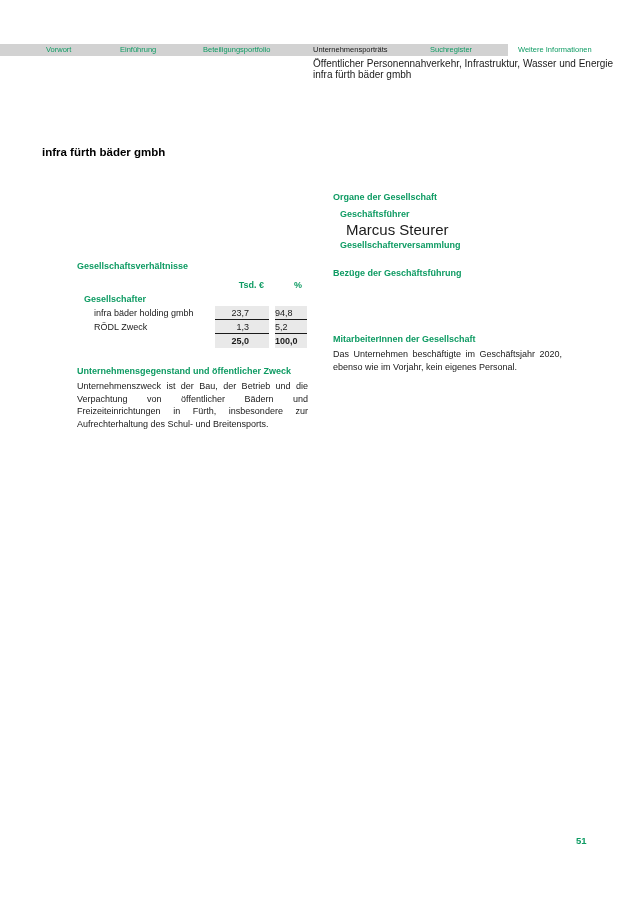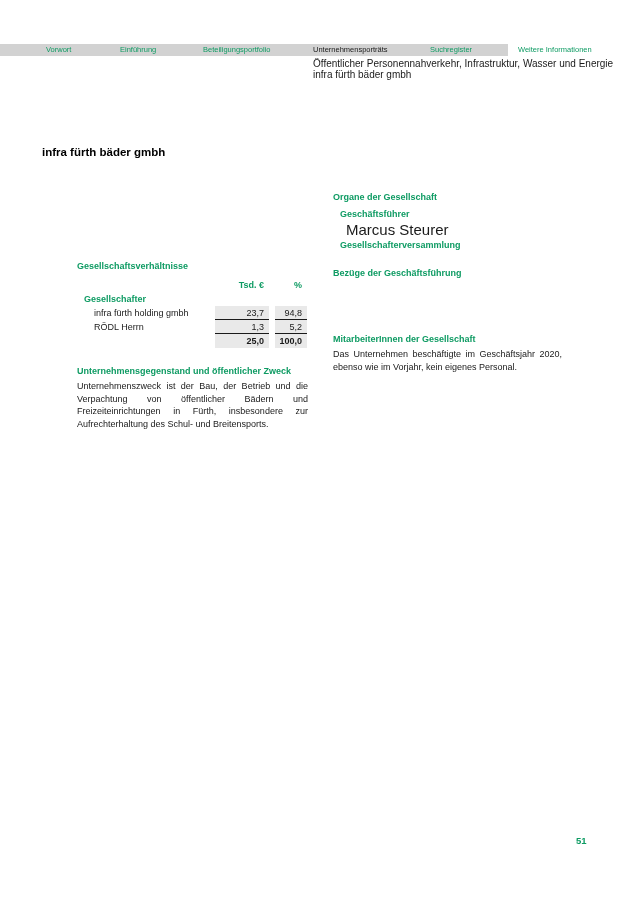--- a/index.html
+++ b/index.html
@@ -71,21 +71,21 @@
   
   .otable { position:absolute; left:77px; top:278px; width:223px;margin-left:7px; }
   .trow {
     display:grid; grid-template-columns:131px 54px 6px 32px;
     height:14px; align-items:center; font-size:9px;
   }
   .tlabel { padding-left:10px; white-space:nowrap; }
   .thead-cell { text-align:right; padding-right:5px; color:#0e9b63; font-weight:bold; }
   .group-label { color:#0e9b63; font-weight:bold; padding-left:0; }
   .cell-num {
-    text-align:right; padding-right:5px;
+    text-align:right; padding-right:20px;
     background:#e9e9e9; height:14px; line-height:14px; box-sizing:border-box;
   }
   .underline { border-bottom:1px solid #1a1a1a; }
   .bold { font-weight:bold; }
 
   .body-text {
     position:absolute;
     font-size:9px; line-height:12.5px; text-align:justify; color:#1a1a1a;
   }
   .purpose-body { left:77px; top:380px; width:231px; }
@@ -128,27 +128,27 @@
       <span></span>
       <span class="thead-cell">%</span>
     </div>
     <div class="trow">
       <span class="tlabel group-label">Gesellschafter</span>
       <span></span>
       <span></span>
       <span></span>
     </div>
     <div class="trow">
-      <span class="tlabel">infra fürth holding gmbh</span>
+      <span class="tlabel">infra bäder holding gmbh</span>
       <span class="cell-num underline">23,7</span>
       <span></span>
       <span class="cell-num underline">94,8</span>
     </div>
     <div class="trow">
-      <span class="tlabel">RÖDL Herrn</span>
+      <span class="tlabel">RÖDL Zweck</span>
       <span class="cell-num underline">1,3</span>
       <span></span>
       <span class="cell-num underline">5,2</span>
     </div>
     <div class="trow">
       <span class="tlabel"></span>
       <span class="cell-num bold">25,0</span>
       <span></span>
       <span class="cell-num bold">100,0</span>
     </div>

